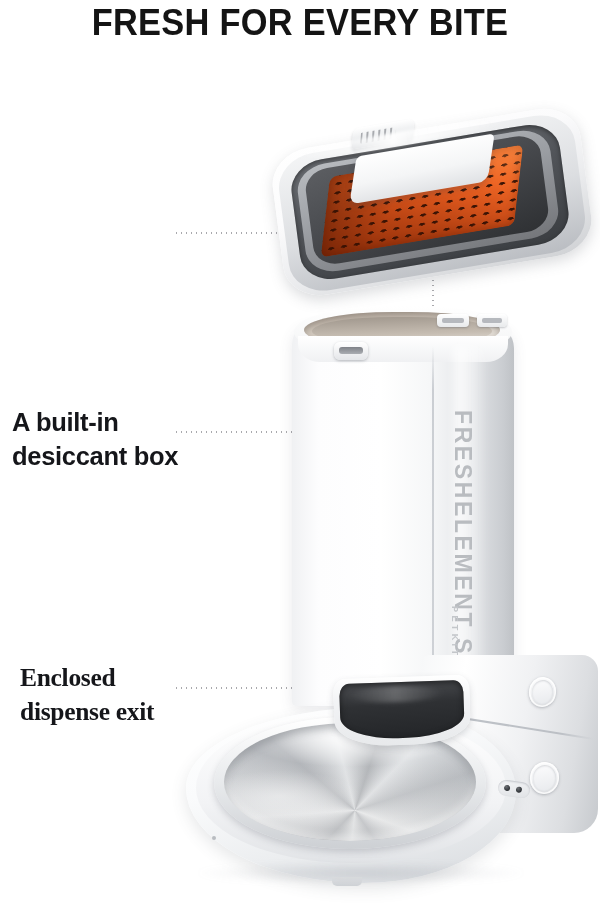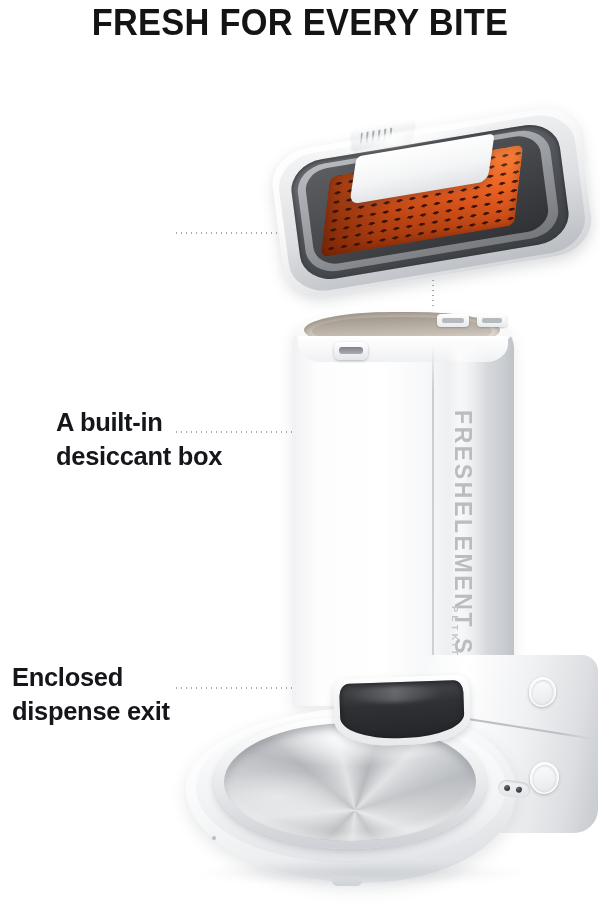--- a/index.html
+++ b/index.html
@@ -43,22 +43,22 @@
     position: absolute;
     font-family: "Liberation Sans", sans-serif;
     font-size: 25.5px;
     font-weight: bold;
     line-height: 1.33;
     color: #15161a;
     letter-spacing: -0.3px;
     white-space: pre-line;
   }
   .callout-1 { left: 12px; top: 192px; }
-  .callout-2 { left: 12px; top: 406px; margin-left: 44px; }
-  .callout-3 { left: 12px; top: 661px; }
+  .callout-2 { left: 12px; top: 406px; }
+  .callout-3 { left: 20px; top: 661px; font-family: Liberation Serif, serif; }
 
   
   .leader-h {
     position: absolute;
     height: 2px;
     background-image: radial-gradient(circle, #a9a9ad 0 35%, rgba(0,0,0,0) 40%);
     background-size: 5px 2px;
     background-repeat: repeat-x;
   }
   .leader-v {

